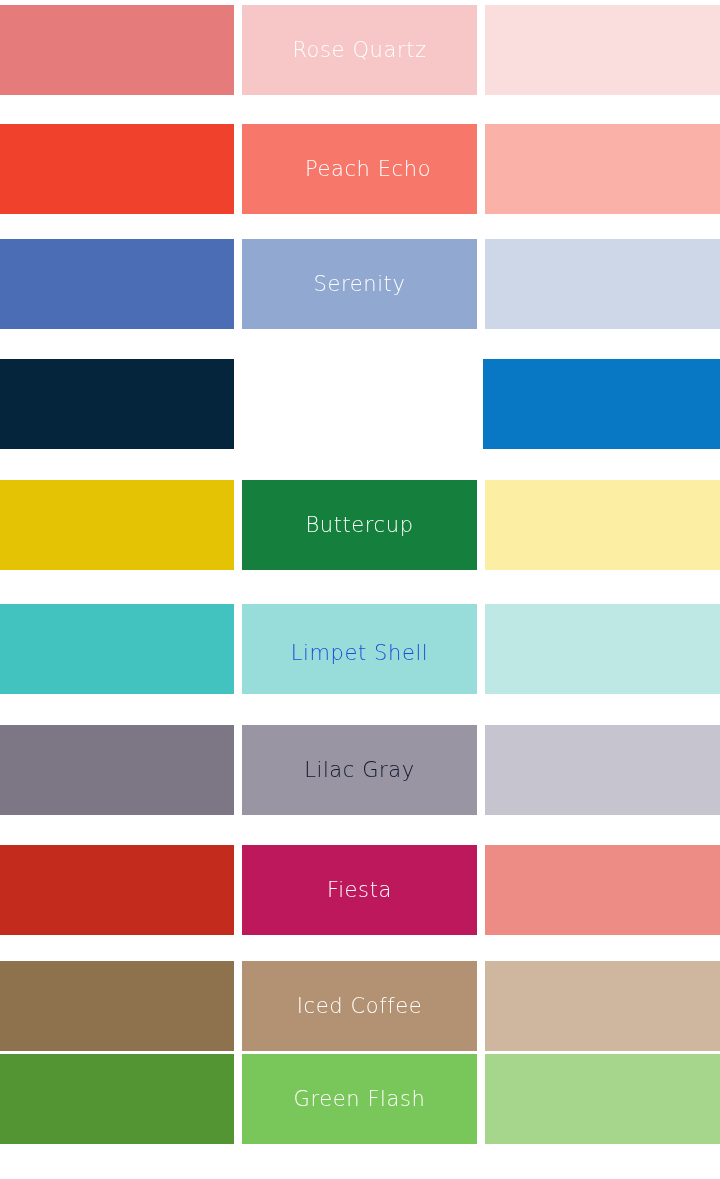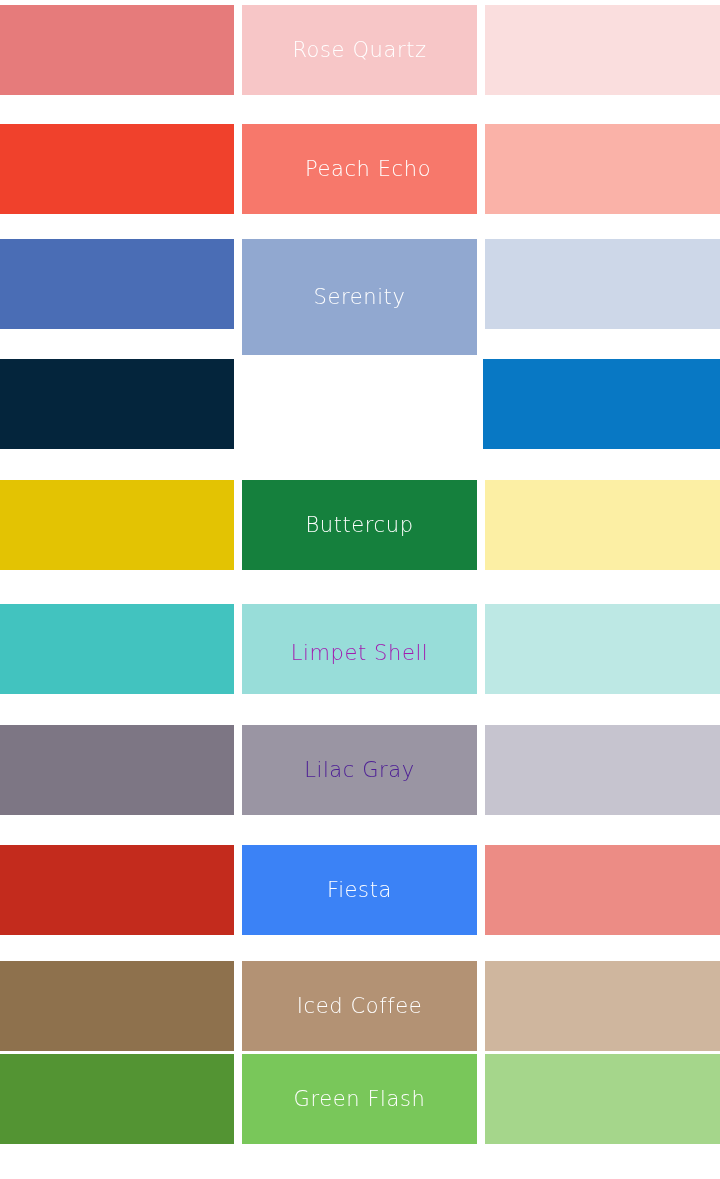--- a/index.html
+++ b/index.html
@@ -82,53 +82,53 @@
     </div>
     <div class="palette-row" style="top: 124px; height: 90px;">
       <div class="swatch shade-dark" style="height: 90px; background: rgb(240, 65, 44);"></div>
       <div class="swatch shade-mid" style="height: 90px; background: rgb(247, 120, 107); padding-left: 17px;">
         <span class="swatch-label" style="color: rgb(255, 255, 255);">Peach Echo</span>
       </div>
       <div class="swatch shade-light" style="height: 90px; background: rgb(250, 178, 168);"></div>
     </div>
     <div class="palette-row" style="top: 239px; height: 90px;">
       <div class="swatch shade-dark" style="height: 90px; background: rgb(74, 109, 181);"></div>
-      <div class="swatch shade-mid" style="height: 116px; background: rgb(145, 168, 208);">
+      <div class="swatch shade-mid" style="height: 90px; background: rgb(145, 168, 208);">
         <span class="swatch-label" style="color: rgb(255, 255, 255);">Serenity</span>
       </div>
       <div class="swatch shade-light" style="height: 90px; background: rgb(205, 215, 232);"></div>
     </div>
     <div class="palette-row wide-light" style="top: 359px; height: 90px;">
       <div class="swatch shade-dark" style="height: 90px; background: rgb(4, 37, 60);"></div>
       <div class="swatch shade-light" style="height: 90px; background: rgb(8, 120, 196);"></div>
     </div>
     <div class="palette-row" style="top: 480px; height: 90px;">
       <div class="swatch shade-dark" style="height: 90px; background: rgb(227, 195, 3);"></div>
       <div class="swatch shade-mid" style="height: 90px; background: #15803d;">
         <span class="swatch-label" style="color: rgb(255, 255, 255);">Buttercup</span>
       </div>
       <div class="swatch shade-light" style="height: 90px; background: rgb(252, 239, 164);"></div>
     </div>
     <div class="palette-row" style="top: 604px; height: 90px;">
       <div class="swatch shade-dark" style="height: 90px; background: rgb(66, 195, 191);"></div>
       <div class="swatch shade-mid" style="height: 90px; background: rgb(152, 221, 217);">
-        <span class="swatch-label" style="color: #a21caf; margin-top: 8px;">Limpet Shell</span>
+        <span class="swatch-label" style="color: #1d4ed8; margin-top: 8px;">Limpet Shell</span>
       </div>
       <div class="swatch shade-light" style="height: 90px; background: rgb(189, 232, 228);"></div>
     </div>
     <div class="palette-row" style="top: 725px; height: 90px;">
       <div class="swatch shade-dark" style="height: 90px; background: rgb(125, 118, 132);"></div>
       <div class="swatch shade-mid" style="height: 90px; background: rgb(154, 149, 163);">
-        <span class="swatch-label" style="color: #4c1d95;">Lilac Gray</span>
+        <span class="swatch-label" style="color: #0f172a;">Lilac Gray</span>
       </div>
       <div class="swatch shade-light" style="height: 90px; background: rgb(198, 196, 207);"></div>
     </div>
     <div class="palette-row" style="top: 845px; height: 90px;">
       <div class="swatch shade-dark" style="height: 90px; background: rgb(195, 43, 29);"></div>
-      <div class="swatch shade-mid" style="height: 90px; background: #3b82f6;">
+      <div class="swatch shade-mid" style="height: 90px; background: #be185d;">
         <span class="swatch-label" style="color: rgb(255, 255, 255);">Fiesta</span>
       </div>
       <div class="swatch shade-light" style="height: 90px; background: rgb(236, 140, 133);"></div>
     </div>
     <div class="palette-row" style="top: 961px; height: 90px; padding-left: 39px;">
       <div class="swatch shade-dark" style="height: 90px; background: rgb(142, 113, 77);"></div>
       <div class="swatch shade-mid" style="height: 90px; background: rgb(179, 146, 116);">
         <span class="swatch-label" style="color: rgb(255, 255, 255);">Iced Coffee</span>
       </div>
       <div class="swatch shade-light" style="height: 90px; background: rgb(207, 182, 158);"></div>

